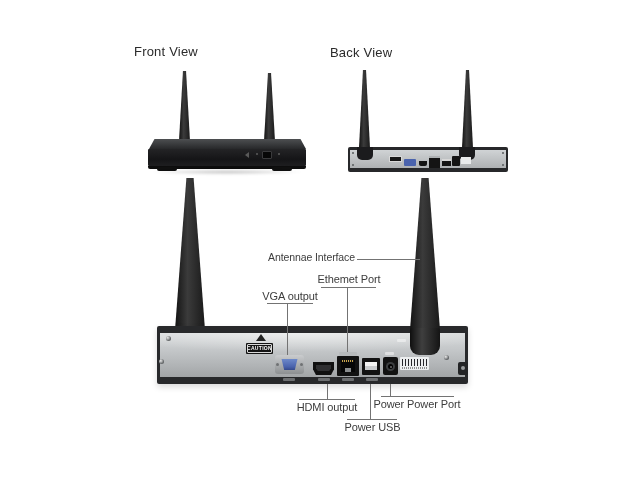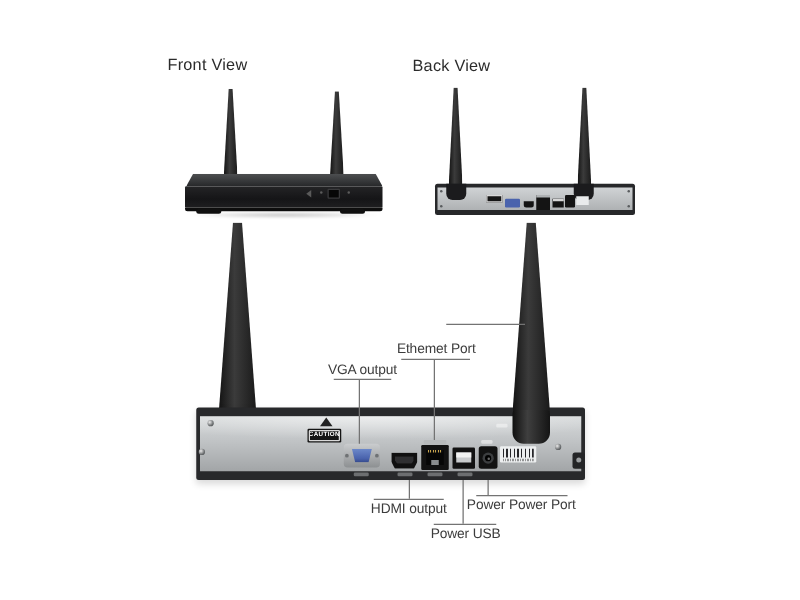--- a/index.html
+++ b/index.html
@@ -201,20 +201,21 @@
 
   <div class="edge-tab">
       <i></i>
     </div>
 
   <div class="port-tag" style="left:283px;"></div>
   <div class="port-tag" style="left:318px;"></div>
   <div class="port-tag" style="left:342px;"></div>
   <div class="port-tag" style="left:366px;"></div>
 
+  <div class="callout" style="left:250px;top:251px;width:105px;text-align:right;font-size:10.5px;">Antennae Interface</div>
   <div class="hline" style="left:357px;top:259px;width:63px;"></div>
 
   <div class="callout" style="left:303px;top:273px;width:92px;text-align:center;">Ethemet Port</div>
   <div class="hline" style="left:321px;top:287px;width:55px;"></div>
   <div class="vline" style="left:347px;top:288px;height:64px;"></div>
 
   <div class="callout" style="left:246px;top:290px;width:88px;text-align:center;">VGA output</div>
   <div class="hline" style="left:267px;top:303px;width:46px;"></div>
   <div class="vline" style="left:287px;top:304px;height:51px;"></div>
 

